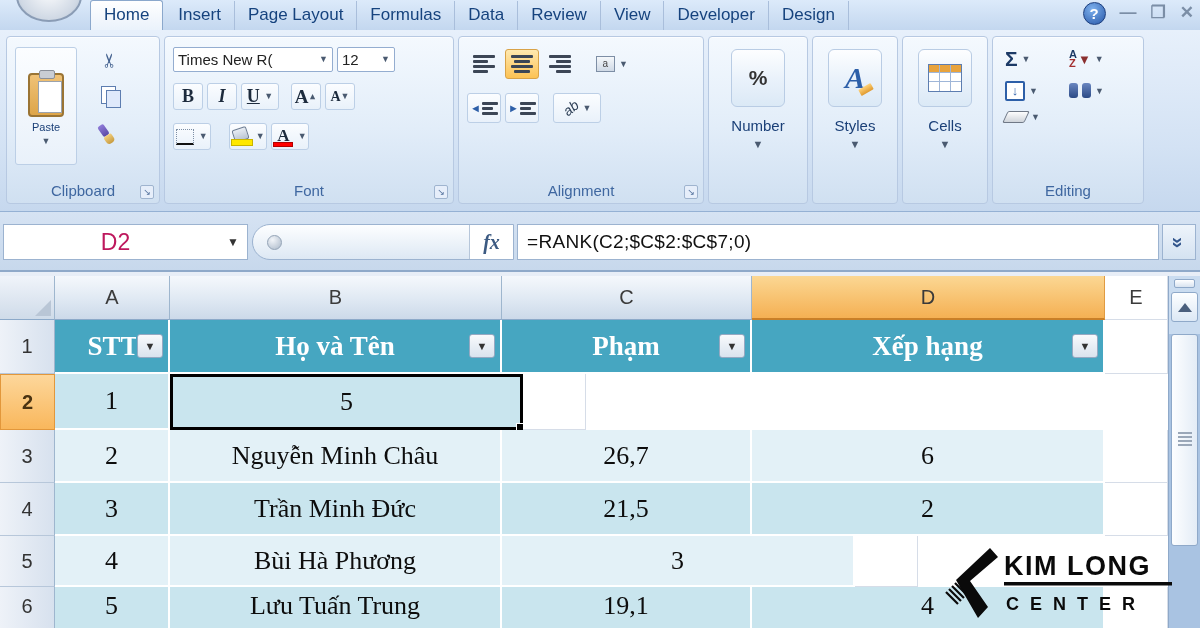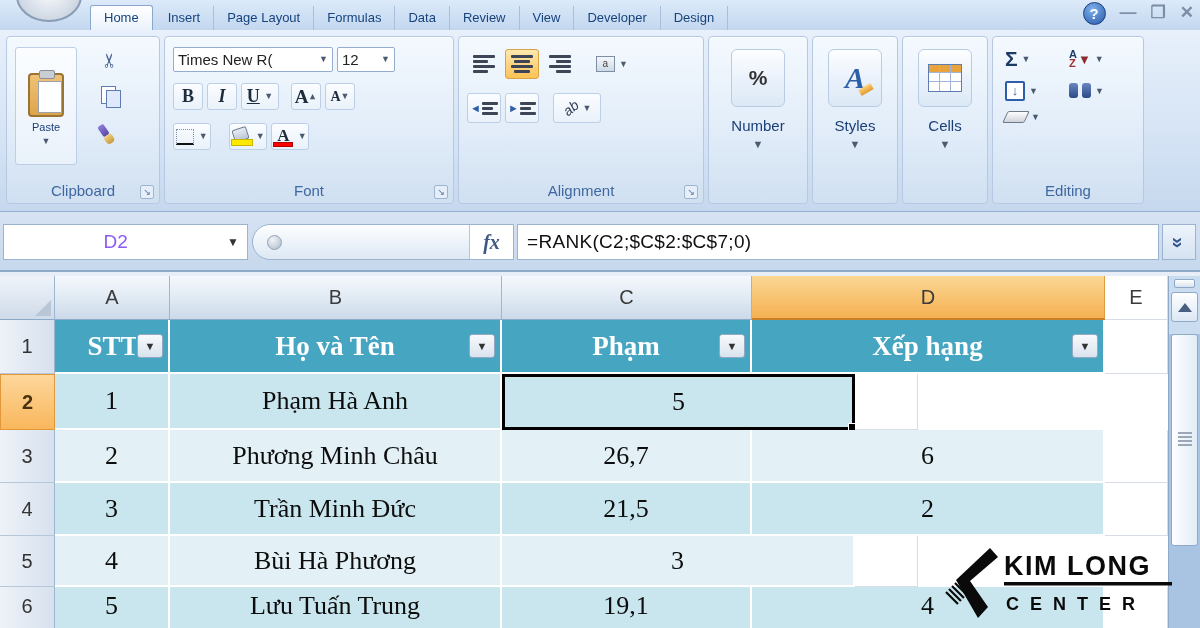--- a/index.html
+++ b/index.html
@@ -6,21 +6,21 @@
   html,body { width:1200px; height:628px; overflow:hidden; font-family:"Liberation Sans",sans-serif; }
   #app { position:relative; width:1200px; height:628px; background:#ffffff; overflow:hidden; }
 
   
   .tabstrip { position:absolute; left:0; top:0; width:1200px; height:30px;
     background:linear-gradient(#dceafa,#c3d7ef); }
   .office-btn { position:absolute; left:16px; top:-30px; width:66px; height:52px;
     border-radius:50%; background:radial-gradient(circle at 50% 35%, #ffffff, #cfd8e4 70%, #9fb0c4);
     border:2px solid #8a9cb5; }
   .tabs { position:absolute; left:90px; bottom:0; display:flex; align-items:flex-end; height:30px; }
-  .tab { padding:4px 13px 5px; font-size:13px; color:#16437e; border-right:1px solid #a9bedb; white-space:nowrap; }
+  .tab { padding:4px 13px 5px; font-size:17px; color:#16437e; border-right:1px solid #a9bedb; white-space:nowrap; }
   .tab.active { background:linear-gradient(#ffffff,#eaf2fb); border:1px solid #8ba8cc; border-bottom:none;
     border-radius:3px 3px 0 0; color:#16437e; margin-right:2px; border-right:1px solid #8ba8cc; }
   .winctl { position:absolute; right:6px; top:0; display:flex; align-items:center; gap:14px; height:26px; }
   .help-circle { width:23px; height:23px; border-radius:50%; background:radial-gradient(circle at 40% 30%,#7fb2ee,#2757a8);
     color:#fff; font-size:15px; font-weight:bold; text-align:center; line-height:22px; border:1px solid #1d3f7e; }
   .wbtn { color:#7b8ea6; font-size:17px; font-weight:bold; line-height:20px; }
 
   
   .ribbon { position:absolute; left:0; top:30px; width:1200px; height:182px;
     background:linear-gradient(#e7f0fb,#d3e2f4 65%,#c6d8ee); border-bottom:1px solid #95b1d4; }
@@ -127,21 +127,21 @@
     background:linear-gradient(#6a86c0,#2b4a86); border-radius:3px; }
   .ic-binoc:before { left:0; } .ic-binoc:after { right:0; }
   .ic-eraser { width:22px; height:12px; background:linear-gradient(#fdfdfd,#cfd4da); border:1px solid #6f7886;
     transform:skewX(-25deg); border-radius:2px; }
 
   
   .fbar { position:absolute; left:0; top:212px; width:1200px; height:60px;
     background:linear-gradient(#d6e3f3,#c7d8ec); border-bottom:2px solid #8fa9c9; }
   .namebox { position:absolute; left:3px; top:12px; width:245px; height:36px; background:#fff;
     border:1px solid #9cb3d0; display:flex; align-items:center; }
-  .namebox .ref { flex:1; text-align:center; font-size:19px; color:#8b5cf6; }
+  .namebox .ref { flex:1; text-align:center; font-size:23px; color:#be185d; }
   .namebox .dd { margin-right:8px; font-size:12px; color:#333; }
   .fxpill { position:absolute; left:252px; top:12px; width:262px; height:36px;
     background:linear-gradient(#fdfeff,#dde8f4); border:1px solid #9cb3d0; border-radius:18px 0 0 18px;
     display:flex; align-items:center; }
   .pill-dot { width:15px; height:15px; border-radius:50%; margin-left:14px;
     background:radial-gradient(circle at 35% 30%,#f2f5f9,#aab8c9); border:1px solid #93a3b6; }
   .fx-seg { margin-left:auto; width:44px; height:34px; background:#fff; border-left:1px solid #b6c6da;
     display:flex; align-items:center; justify-content:center;
     font-family:"Liberation Serif",serif; font-style:italic; font-weight:bold; font-size:20px; color:#3c5a82; }
   .formulabox { position:absolute; left:517px; top:12px; width:642px; height:36px; background:#fff;
@@ -446,32 +446,31 @@
       <div class="cell cD thead">
         <span class="txt">Xếp hạng</span>
         <span class="filterbtn">▼</span>
       </div>
       <div class="cell cE"></div>
     </div>
 
     <div class="srow" style="height:56px;">
       <div class="rh sel">2</div>
       <div class="cell cA band-e">1</div>
-      <div class="cell cB band-e">Phạm Hà Anh</div>
       <div class="cell cD band-e selcell">
         <span>5</span>
         <span class="fillhandle"></span>
       </div>
       <div class="cell cE"></div>
     </div>
 
     <div class="srow" style="height:53px;">
       <div class="rh">3</div>
       <div class="cell cA band-o">2</div>
-      <div class="cell cB band-o">Phương Minh Châu</div>
+      <div class="cell cB band-o">Nguyễn Minh Châu</div>
       <div class="cell cC band-o">26,7</div>
       <div class="cell cD band-o">6</div>
       <div class="cell cE"></div>
     </div>
 
     <div class="srow" style="height:53px;">
       <div class="rh">4</div>
       <div class="cell cA band-e">3</div>
       <div class="cell cB band-e">Trần Minh Đức</div>
       <div class="cell cC band-e">21,5</div>

